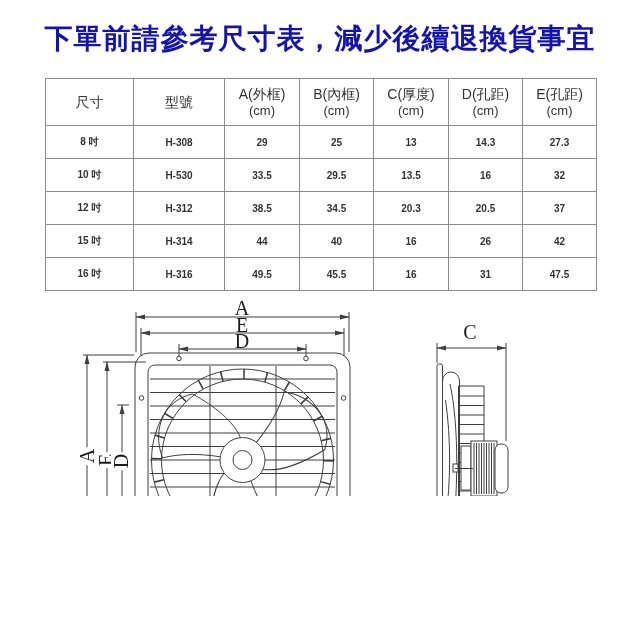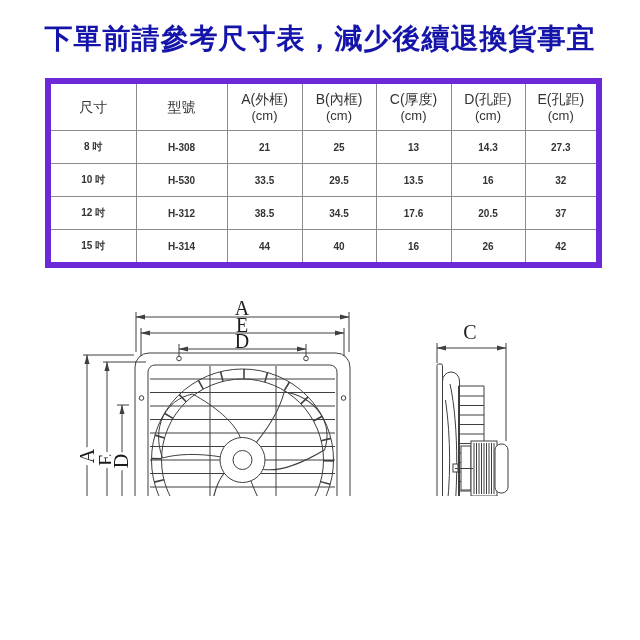--- a/index.html
+++ b/index.html
@@ -8,21 +8,21 @@
     font-family:"Liberation Sans",sans-serif;overflow:hidden;
   }
   .title{
     position:absolute;top:20px;left:0;right:0;text-align:center;
     font-size:28px;font-weight:700;color:#1414aa;letter-spacing:1px;
     font-family:"Liberation Sans",sans-serif;white-space:nowrap;
   }
   table.spec-table{
     position:absolute;left:45px;top:78px;width:551px;
     border-collapse:collapse;table-layout:fixed;color:#333;
-    border:6px solid #6d28d9;
+    border:1px solid #6d28d9;
   }
   .spec-table th,.spec-table td{
     border:1px solid #8c8c8c;text-align:center;vertical-align:middle;
     padding:0;overflow:hidden;
   }
   .spec-table th{height:46px;font-weight:400;}
   .spec-table td{height:32px;font-size:10px;font-weight:700;}
   .th-label{display:block;font-size:14px;line-height:17px;}
   .th-unit{display:block;font-size:13px;line-height:15px;}
   .diagram-svg{position:absolute;left:0;top:0;}
@@ -77,52 +77,61 @@
             <span class="th-unit">(cm)</span>
           </th>
       <th>
             <span class="th-label">E(孔距)</span>
             <span class="th-unit">(cm)</span>
           </th>
     </tr>
     <tr>
       <td>8 吋</td>
       <td>H-308</td>
-      <td>21</td>
+      <td>29</td>
       <td>25</td>
       <td>13</td>
       <td>14.3</td>
       <td>27.3</td>
     </tr>
     <tr>
       <td>10 吋</td>
       <td>H-530</td>
       <td>33.5</td>
       <td>29.5</td>
       <td>13.5</td>
       <td>16</td>
       <td>32</td>
     </tr>
     <tr>
       <td>12 吋</td>
       <td>H-312</td>
       <td>38.5</td>
       <td>34.5</td>
-      <td>17.6</td>
+      <td>20.3</td>
       <td>20.5</td>
       <td>37</td>
     </tr>
     <tr>
       <td>15 吋</td>
       <td>H-314</td>
       <td>44</td>
       <td>40</td>
       <td>16</td>
       <td>26</td>
       <td>42</td>
+    </tr>
+    <tr>
+      <td>16 吋</td>
+      <td>H-316</td>
+      <td>49.5</td>
+      <td>45.5</td>
+      <td>16</td>
+      <td>31</td>
+      <td>47.5</td>
     </tr>
   </tbody>
     </table>
 
   <svg class="diagram-svg" width="640" height="640" viewBox="0 0 640 640">
     <defs>
       <marker id="arw" orient="auto-start-reverse" markerWidth="11" markerHeight="8" refX="9" refY="3" markerUnits="userSpaceOnUse">
         <path d="M9.5,3 L0,0.5 L0,5.5 z" fill="#3f3f3f"></path>
       </marker>
     </defs>

